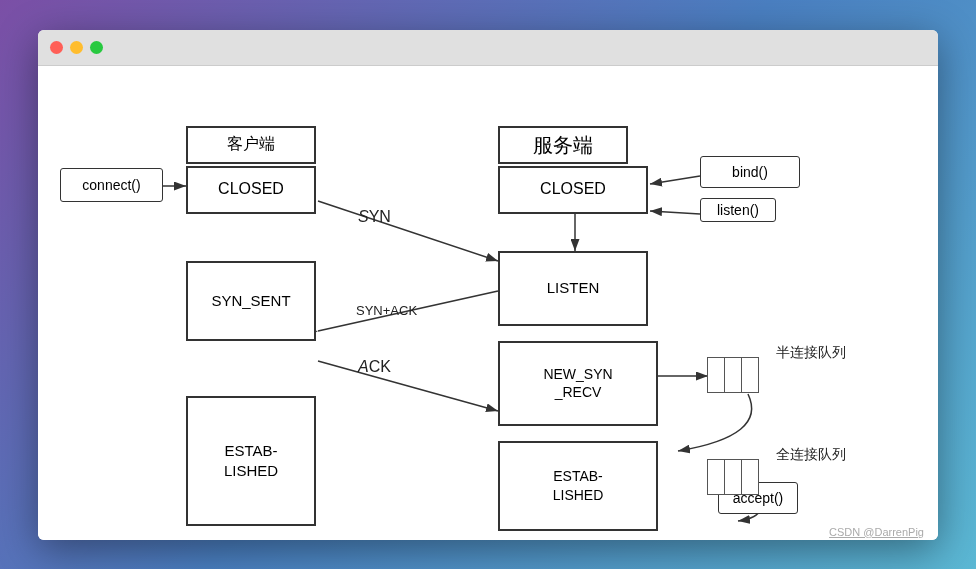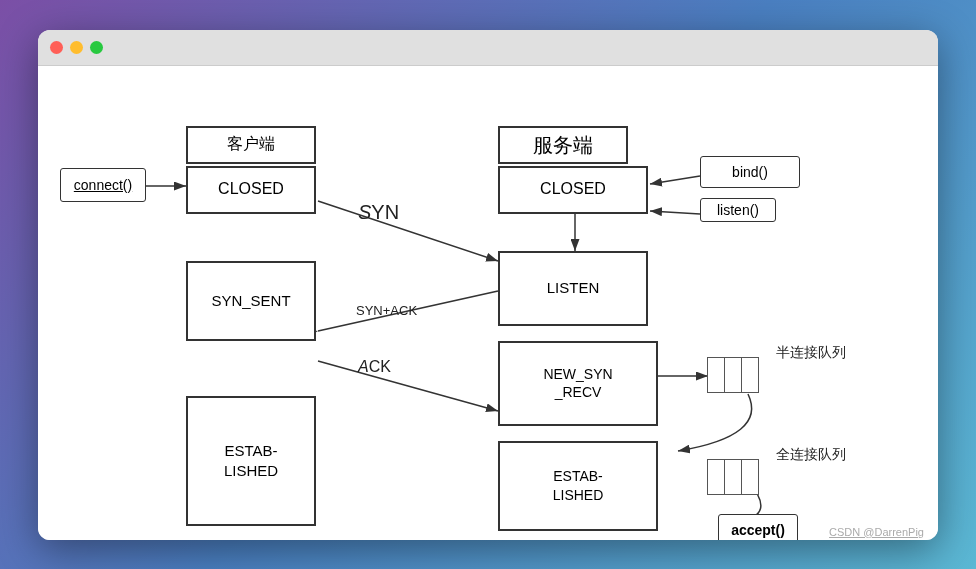--- a/index.html
+++ b/index.html
@@ -9,21 +9,21 @@
       background: linear-gradient(135deg, #7b4fa6 0%, #4a7fc1 50%, #5bb8d4 100%);
       display: flex;
       align-items: center;
       justify-content: center;
       font-family: 'Arial', sans-serif;
     }
     .window {
       width: 900px;
       height: 510px;
       background: #f0f0f0;
-      border-radius: 12px;
+      border-radius: 6px;
       overflow: hidden;
       box-shadow: 0 10px 40px rgba(0,0,0,0.4);
     }
     .titlebar {
       background: #e0e0e0;
       height: 36px;
       display: flex;
       align-items: center;
       padding: 0 12px;
       gap: 7px;
@@ -175,37 +175,37 @@
     </div>
 
     <div class="box" style="left:460px; top:275px; width:160px; height:85px; font-size:14px; text-align:center;">
       <span>NEW_SYN<br>_RECV</span>
     </div>
 
     <div class="box" style="left:460px; top:375px; width:160px; height:90px; font-size:14px; text-align:center;">
       <span>ESTAB-<br>LISHED</span>
     </div>
 
-    <div class="box-thin" style="left:22px; top:102px; width:86px; height:34px;text-decoration:underline;">
+    <div class="box-thin" style="left:22px; top:102px; width:103px; height:34px;">
       <span>connect()</span>
     </div>
 
     <div class="box-thin" style="left:662px; top:90px; width:100px; height:32px;">
       <span>bind()</span>
     </div>
 
     <div class="box-thin" style="left:662px; top:132px; width:76px; height:24px;">
       <span>listen()</span>
     </div>
 
-    <div class="box-thin" style="left:680px; top:448px; width:80px; height:32px;font-weight:bold;">
+    <div class="box-thin" style="left:680px; top:416px; width:80px; height:32px;">
       <span>accept()</span>
     </div>
 
-    <div class="label-text" style="left:320px; top:135px; font-style:italic; font-size:20px;">
+    <div class="label-text" style="left:320px; top:142px; font-style:italic; font-size:16px;">
       <span><em>S</em><span style="font-style:normal;">YN</span></span>
     </div>
 
     <div class="label-text" style="left:318px; top:237px; font-size:13px;">
       <span>SYN+ACK</span>
     </div>
 
     <div class="label-text" style="left:320px; top:292px; font-style:italic; font-size:16px;">
       <span><em>A</em><span style="font-style:normal;text-align:center;">CK</span></span>
     </div>

